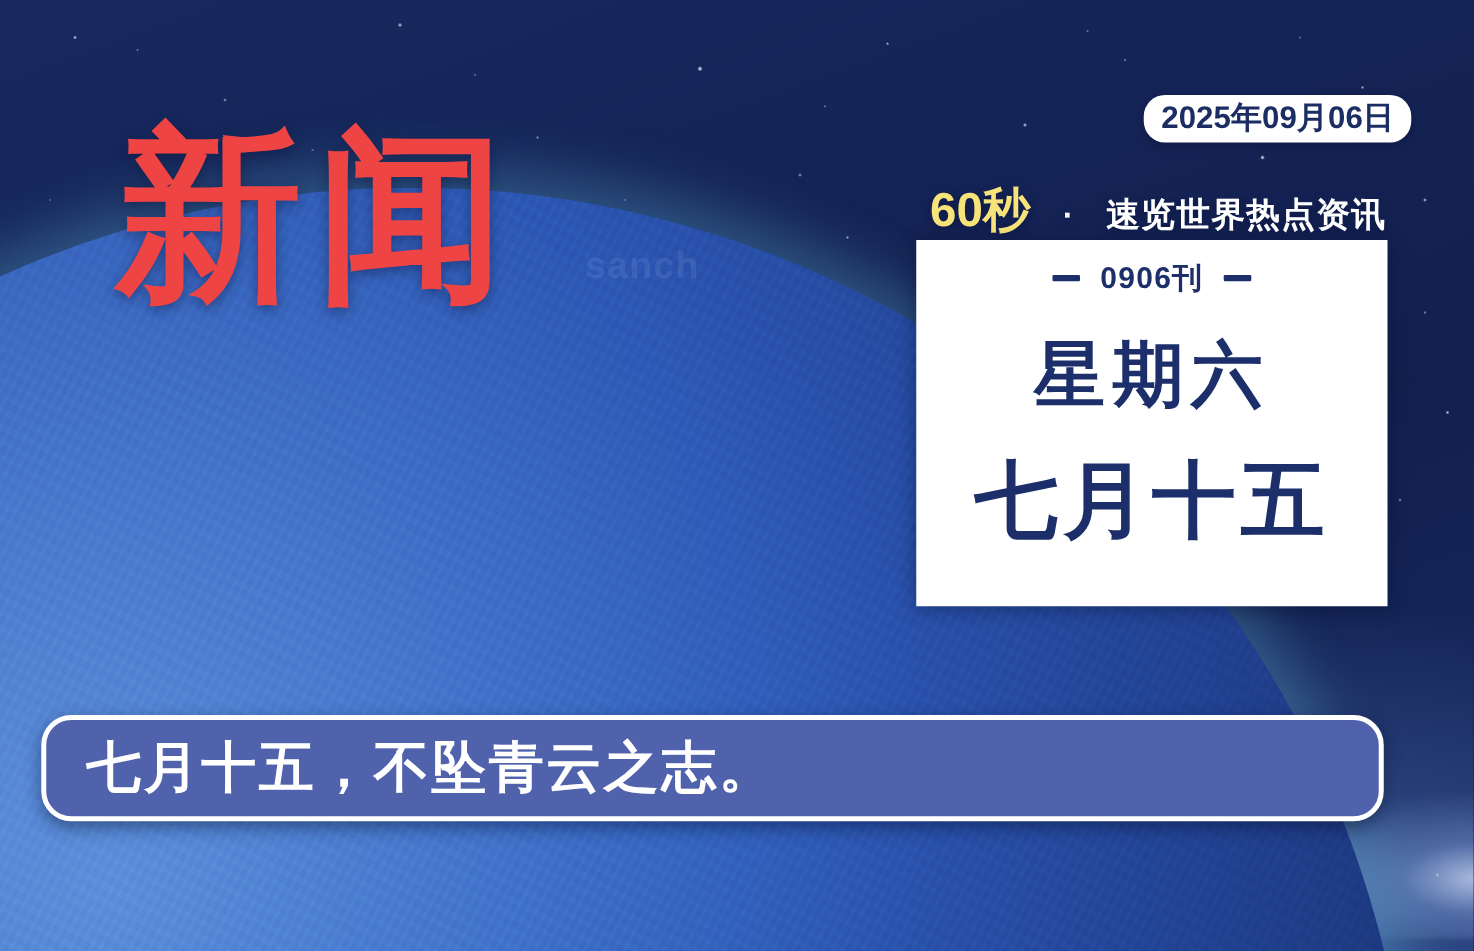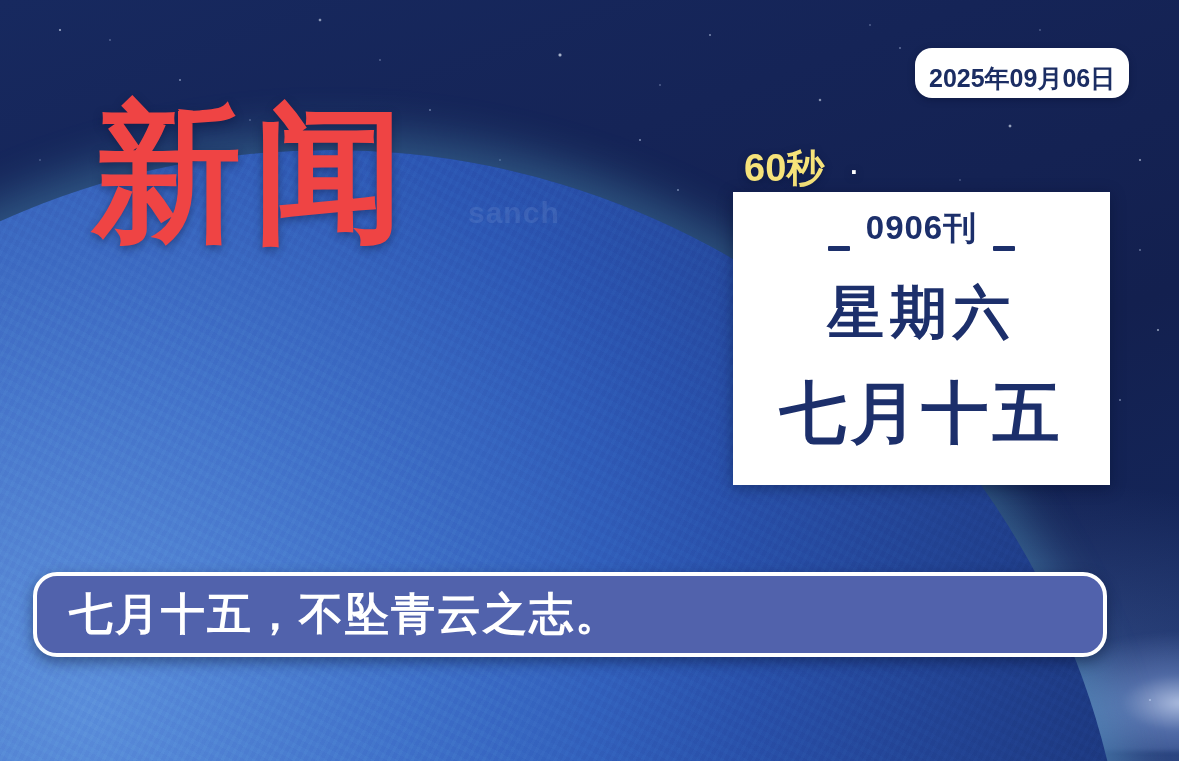--- a/index.html
+++ b/index.html
@@ -190,22 +190,22 @@
     color: #ef4444;
     margin-top: 6px;
     text-shadow: 0 3px 10px rgba(10,22,60,.45);
     margin-left: 44px;
   }
 
   
   .date-badge {
     position: absolute;
     left: 915px;
-    top: 48px;
-    padding: 17px 14px 7px;
+    top: 76px;
+    padding: 5px 14px 7px;
     background: #ffffff;
     border-radius: 17px;
     color: #1b2d63;
     font-size: 25px;
     font-weight: 700;
     letter-spacing: 0px;
     line-height: 1.05;
     box-shadow: 0 2px 7px rgba(5,12,40,.35);
     white-space: nowrap;
   }
@@ -252,23 +252,23 @@
     display: flex;
     flex-direction: column;
     align-items: center;
     justify-content: flex-start;
     padding-top: 14px;
     box-sizing: border-box;
     color: #1c2f6b;
   }
   .issue-row {
     display: flex;
-    align-items: flex-end;
+    align-items: center;
     gap: 16px;
-    font-size: 33px;
+    font-size: 24px;
     font-weight: 700;
     letter-spacing: 1px;
     color: #1c2f6b;
   }
   .issue-dash {
     display: inline-block;
     width: 22px;
     height: 5px;
     background: #1c2f6b;
     border-radius: 1px;
@@ -339,20 +339,21 @@
 
   <div class="title-block">
     <div class="title-line title-2">新闻</div>
   </div>
 
   <div class="date-badge">2025年09月06日</div>
 
   <div class="tagline">
     <span class="tag-60">60秒</span>
     <span class="tag-dot">·</span>
+    <span class="tag-rest">速览世界热点资讯</span>
   </div>
 
   <div class="info-card">
     <div class="issue-row">
       <span class="issue-dash"></span>
       <span>0906刊</span>
       <span class="issue-dash"></span>
     </div>
     <div class="weekday">星期六</div>
     <div class="lunar">七月十五</div>

